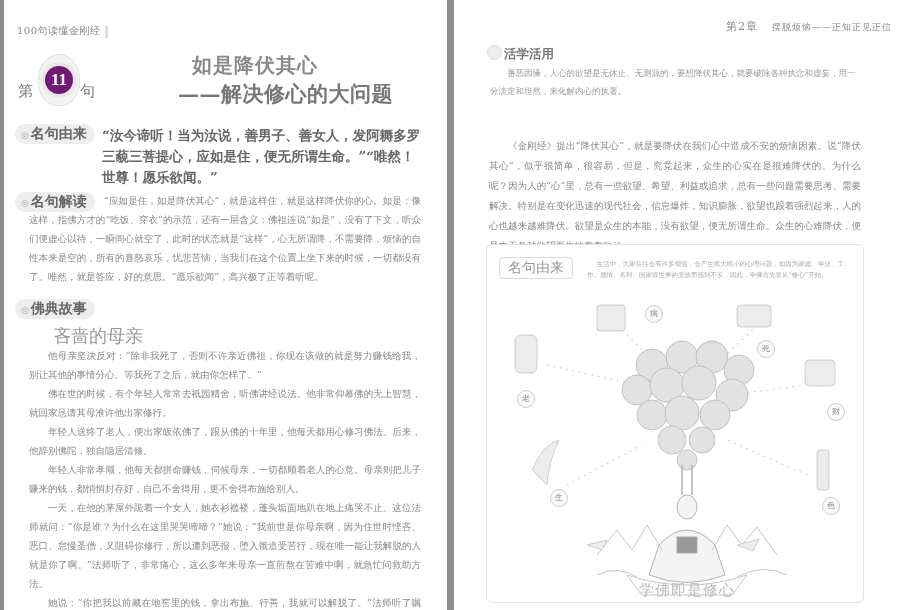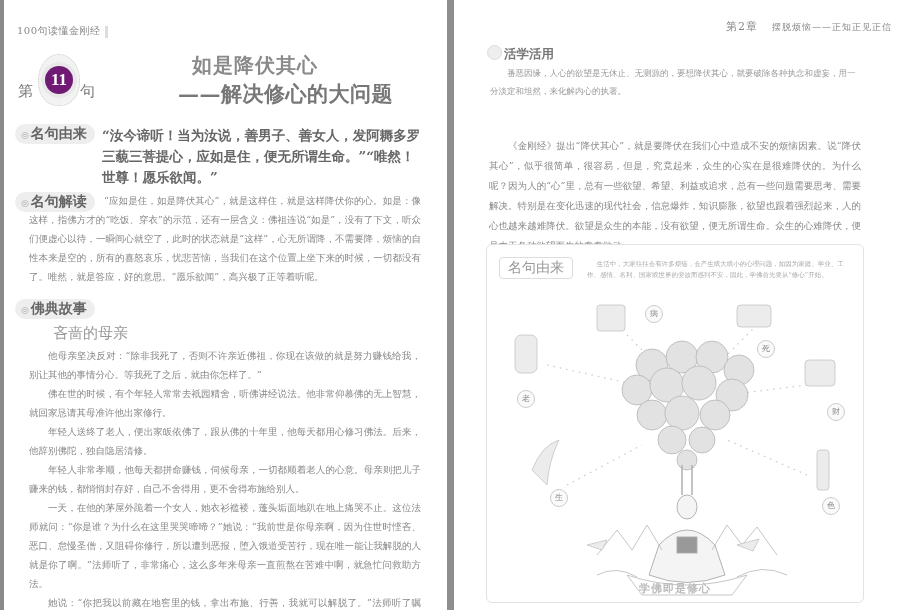--- a/index.html
+++ b/index.html
@@ -32,21 +32,21 @@
     font-family:"DejaVu Sans", sans-serif; font-weight:bold; font-size:14px; color:#666; }
   .section-tag .ring { font-size:9px; color:#aaa; margin-right:2px; font-weight:normal; }
 
   .quote { position:absolute; left:98px; top:125px; width:325px; font-size:13.5px; font-weight:bold; line-height:21px; color:#666; }
 
   .para { font-size:9.5px; line-height:19px; color:#888; text-align:justify; }
   .para p { margin:0; text-indent:2em; }
   .para p.noindent { text-indent:0; }
 
   .interp { position:absolute; left:25px; top:191px; width:392px; }
-  .story-title { position:absolute; left:49px; top:324px; font-size:15px; color:#999; }
+  .story-title { position:absolute; left:49px; top:324px; font-size:18px; color:#999; }
   .story { position:absolute; left:25px; top:346px; width:392px; }
 
   .running-head-right { position:absolute; right:14px; top:19px; font-size:9px; color:#888; letter-spacing:1px; }
   .running-head-right .chap { margin-right:14px; font-size:11px; }
 
   .apply-head { position:absolute; left:33px; top:45px; font-size:12.5px; color:#777; font-weight:bold; }
   .apply-head .circ { display:inline-block; width:13px; height:13px; border-radius:50%; background:#eee; border:1px solid #ddd; vertical-align:-2px; margin-right:2px; }
   .apply { position:absolute; left:36px; top:64px; width:370px; font-size:8.5px; line-height:18px; color:#999; }
 
   .link-head { position:absolute; left:17px; top:113px; font-family:"DejaVu Sans", sans-serif; }
@@ -57,21 +57,21 @@
   .link-body .para { font-size:9.5px; line-height:20px; }
 
   .figure { position:absolute; left:32px; top:244px; width:376px; height:357px; border:1px solid #e3e3e3; border-radius:6px; background:#fff; }
   .fig-title { position:absolute; left:12px; top:12px; padding:1px 8px; border:1px solid #ddd; border-radius:4px;
     font-size:14px; color:#999; }
   .fig-desc { position:absolute; left:100px; top:14px; width:260px; font-size:6.5px; line-height:11px; color:#aaa; font-family:"DejaVu Sans", sans-serif; }
   .fig-desc span { display:block; text-indent:1.5em; }
   .fig-svg { position:absolute; left:0; top:0; }
   .fig-label { position:absolute; width:16px; height:16px; border-radius:50%; border:1px solid #ccc; background:#fafafa;
     font-size:8px; text-align:center; line-height:16px; color:#888; }
-  .fig-caption { position:absolute; left:152px; top:336px; font-family:"DejaVu Sans", sans-serif; font-size:11px; font-weight:bold; color:#bbb; letter-spacing:1px; }
+  .fig-caption { position:absolute; left:152px; top:336px; font-family:"DejaVu Sans", sans-serif; font-size:15px; font-weight:normal; color:#bbb; letter-spacing:1px; }
 </style>
 </head>
 <body>
 
 <div class="left-border"></div>
 
 <div class="page page-left">
   <div class="running-head-left">
     <span>100句读懂金刚经</span><span class="bar"></span>
   </div>

